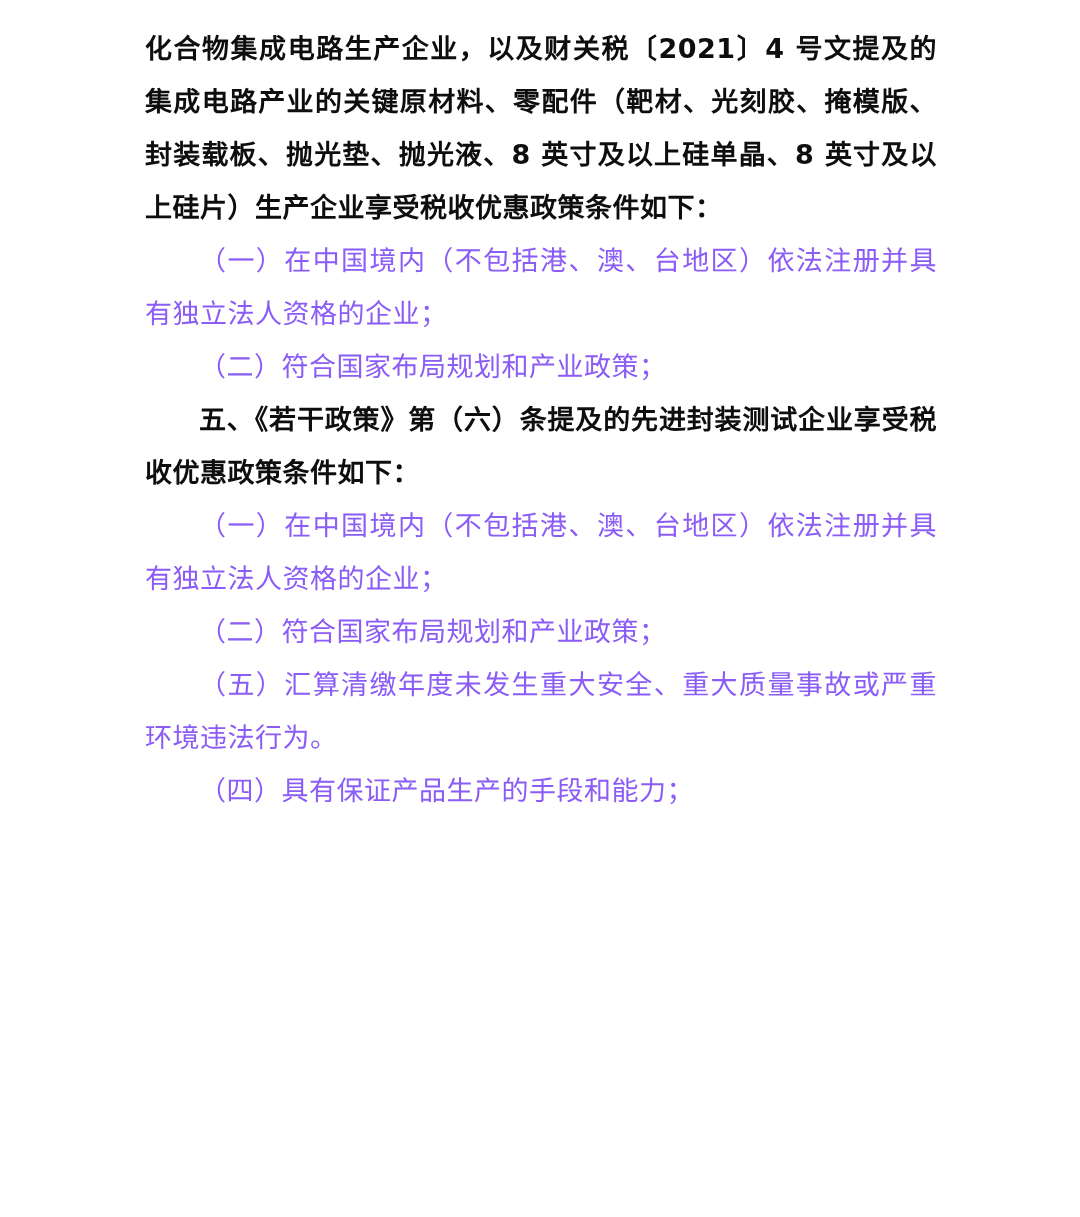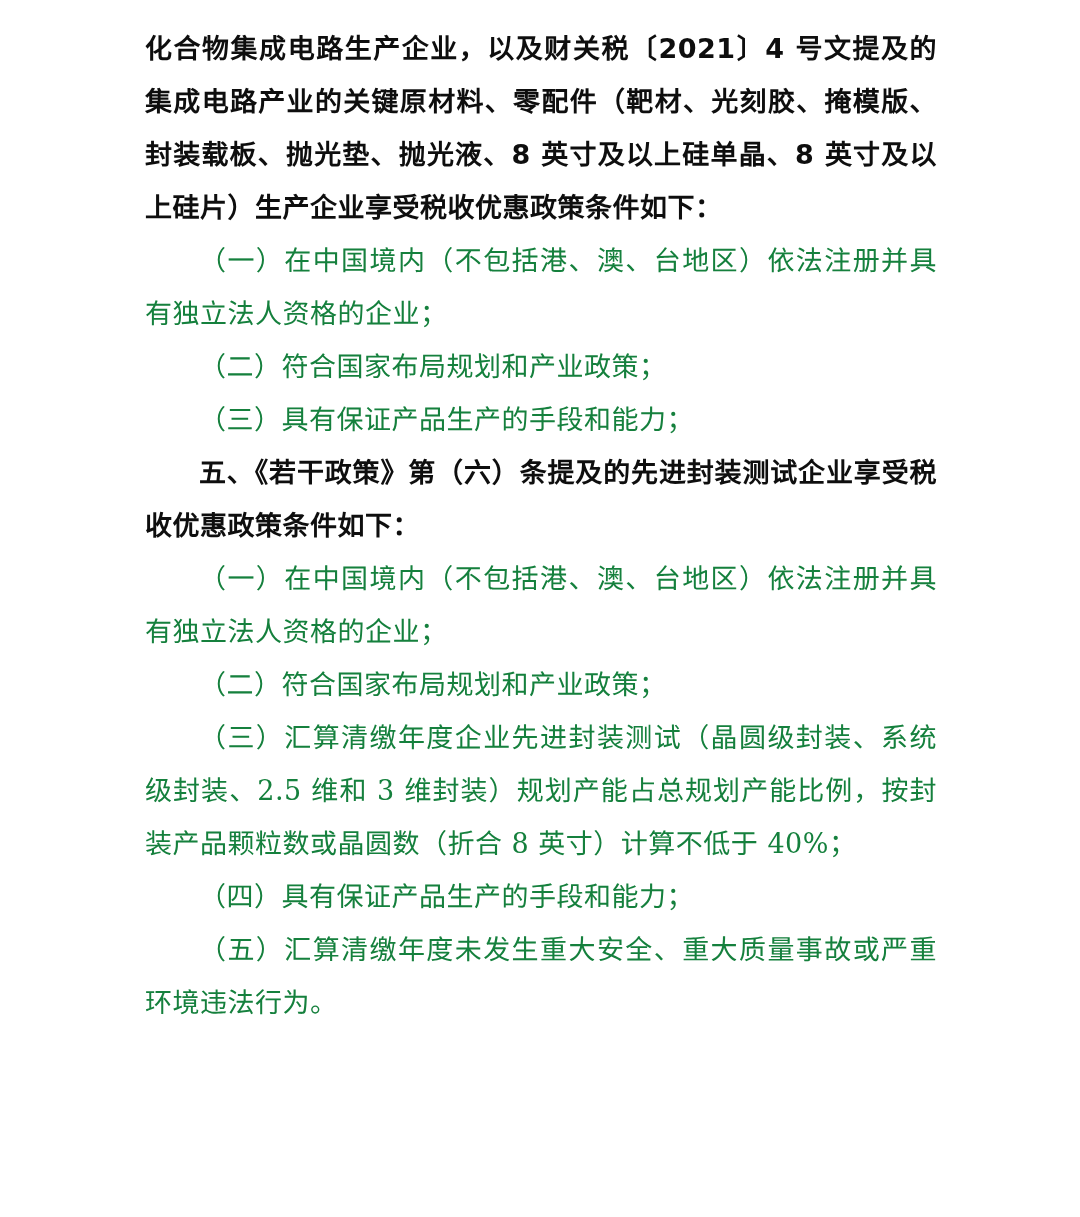--- a/index.html
+++ b/index.html
@@ -39,32 +39,30 @@
     text-indent: 0;
   }
   .doc p.section-heading {
     text-indent: 2em;
   }
   
   .doc p.item {
     font-family: "DejaVu Serif", "Liberation Serif", serif;
     font-weight: 400;
     text-indent: 2em;
-    color: #15803d;
+    color: #8b5cf6;
   }
 </style>
 </head>
 <body>
 
 <div class="page">
   <main class="doc">
     <p class="intro-bold">化合物集成电路生产企业，以及财关税〔2021〕4 号文提及的集成电路产业的关键原材料、零配件（靶材、光刻胶、掩模版、封装载板、抛光垫、抛光液、8 英寸及以上硅单晶、8 英寸及以上硅片）生产企业享受税收优惠政策条件如下：</p>
     <p class="item">（一）在中国境内（不包括港、澳、台地区）依法注册并具有独立法人资格的企业；</p>
     <p class="item">（二）符合国家布局规划和产业政策；</p>
-    <p class="item">（三）具有保证产品生产的手段和能力；</p>
     <p class="section-heading">五、《若干政策》第（六）条提及的先进封装测试企业享受税收优惠政策条件如下：</p>
     <p class="item">（一）在中国境内（不包括港、澳、台地区）依法注册并具有独立法人资格的企业；</p>
     <p class="item">（二）符合国家布局规划和产业政策；</p>
-    <p class="item">（三）汇算清缴年度企业先进封装测试（晶圆级封装、系统级封装、2.5 维和 3 维封装）规划产能占总规划产能比例，按封装产品颗粒数或晶圆数（折合 8 英寸）计算不低于 40%；</p>
+    <p class="item">（五）汇算清缴年度未发生重大安全、重大质量事故或严重环境违法行为。</p>
     <p class="item">（四）具有保证产品生产的手段和能力；</p>
-    <p class="item">（五）汇算清缴年度未发生重大安全、重大质量事故或严重环境违法行为。</p>
   </main>
 </div>
 
 </body></html>

